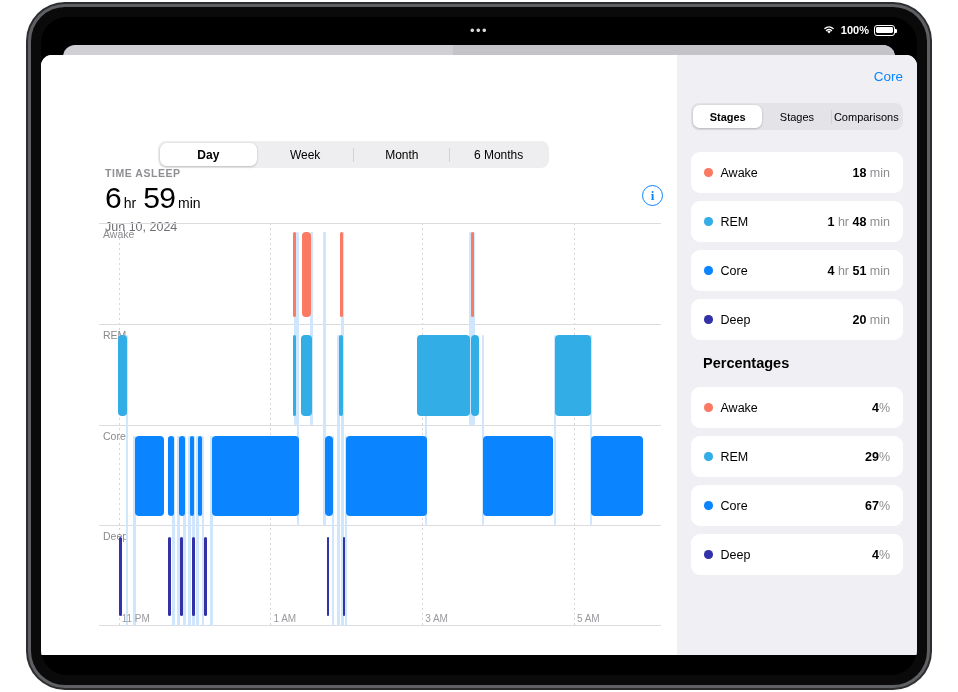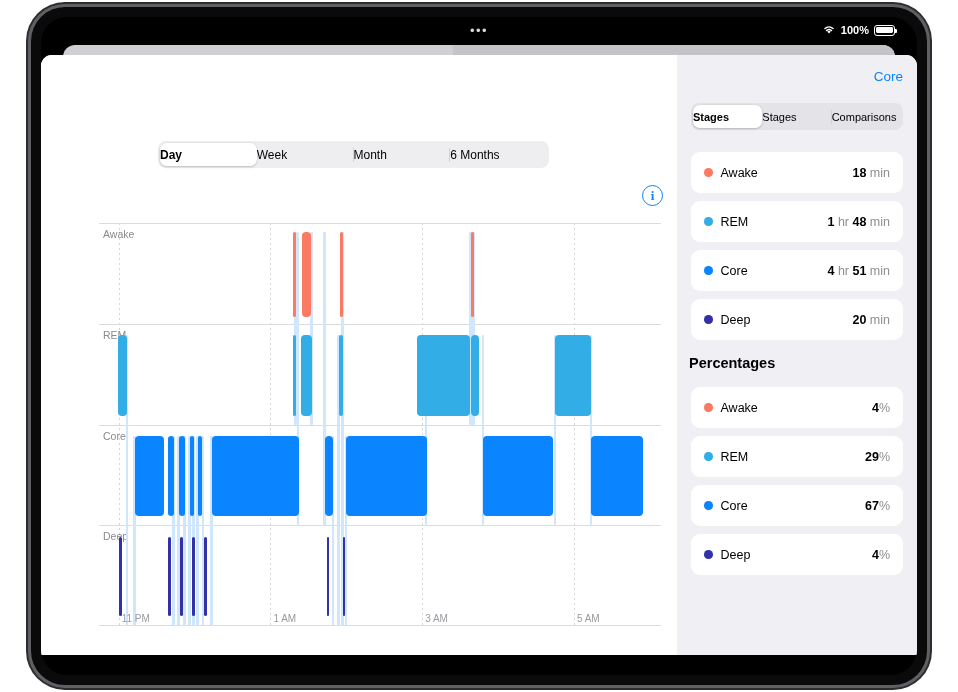--- a/index.html
+++ b/index.html
@@ -126,21 +126,21 @@
     position: absolute;
     left: 117px; top: 86px;
     width: 391px; height: 27px;
     background: #eeeef0;
     border-radius: 8px;
     display: flex;
     padding: 2px;
   }
   .seg-item {
     flex: 1;
-    display: flex; align-items: center; justify-content: flex-start;
+    display: flex; align-items: center; justify-content: center;
     font-size: 12px; color: #000000;
     border-radius: 6.5px;
     position: relative;
     cursor: default;
   }
   .seg-item.selected {
     background: #ffffff;
     font-weight: 600;
     box-shadow: 0 0 0 0.5px rgba(0,0,0,0.04), 0 1px 2.5px rgba(0,0,0,0.18);
   }
@@ -254,21 +254,21 @@
   }
   .card-label { font-size: 12.5px; color: #000000; }
   .card-value {
     margin-left: auto;
     font-size: 12.5px; color: #000000;
   }
   .card-value .b { font-weight: 700; }
   .card-value .g { color: #8e8e93; }
 
   #percent-heading {
-    position: absolute; left: 12px; top: 300px;
+    position: absolute; left: 26px; top: 300px;
     font-size: 14.5px; font-weight: 700; color: #000000;
   }
 
   
   #home-indicator {
     position: absolute;
     left: 50%; top: 641px;
     transform: translateX(-50%);
     width: 238px; height: 5px;
     background: #000000; border-radius: 3px;
@@ -321,20 +321,30 @@
           <div class="seg-item">
             <span>Month</span>
             <span class="divider"></span>
           </div>
           <div class="seg-item no-divider">
             <span>6 Months</span>
 
           </div>
         </div>
 
+        <div id="summary">
+          <div id="summary-label">TIME ASLEEP</div>
+          <div id="summary-value">
+            <span class="big-num">6</span>
+            <span class="unit">hr</span>
+            <span class="big-num">59</span>
+            <span class="unit">min</span>
+          </div>
+          <div id="summary-date">Jun 10, 2024</div>
+        </div>
 
         <div id="info-button">
           <span>i</span>
         </div>
 
         <div id="chart-wrap">
           <div id="chart-plot">
               <div class="vgrid" style="left: 19.67px;"></div>
               <div class="vgrid" style="left: 171.41px;"></div>
               <div class="vgrid" style="left: 323.15px;"></div>

